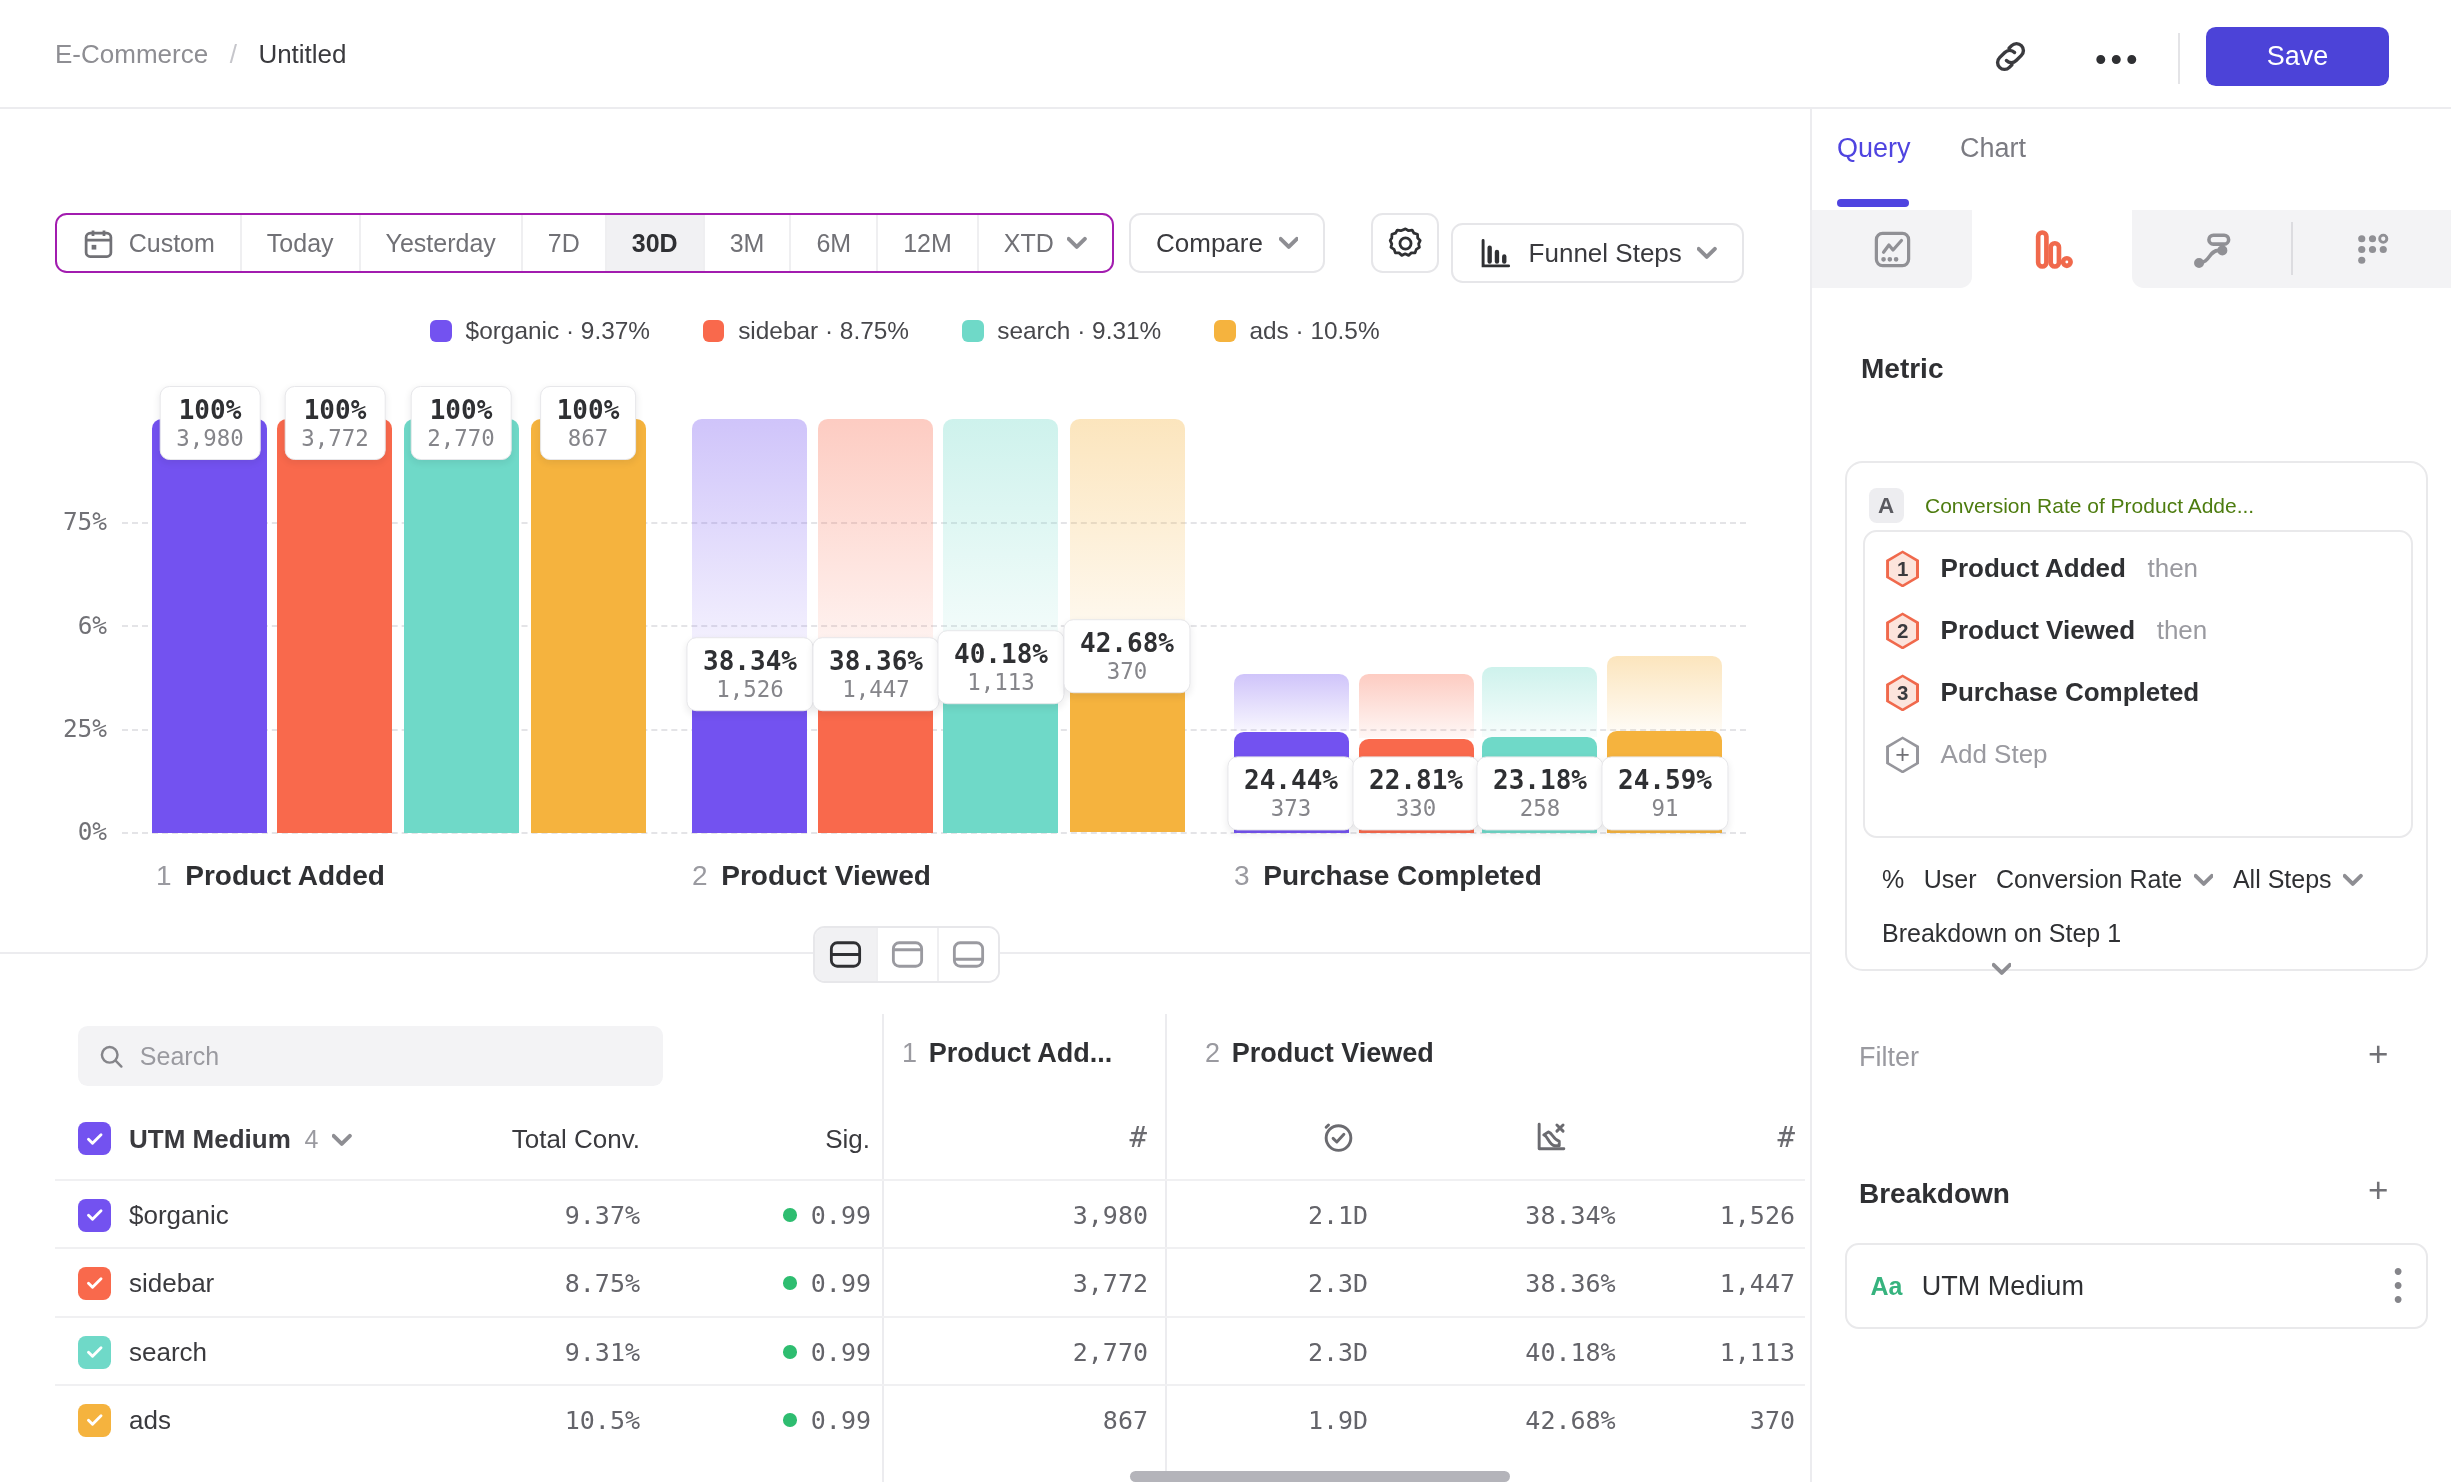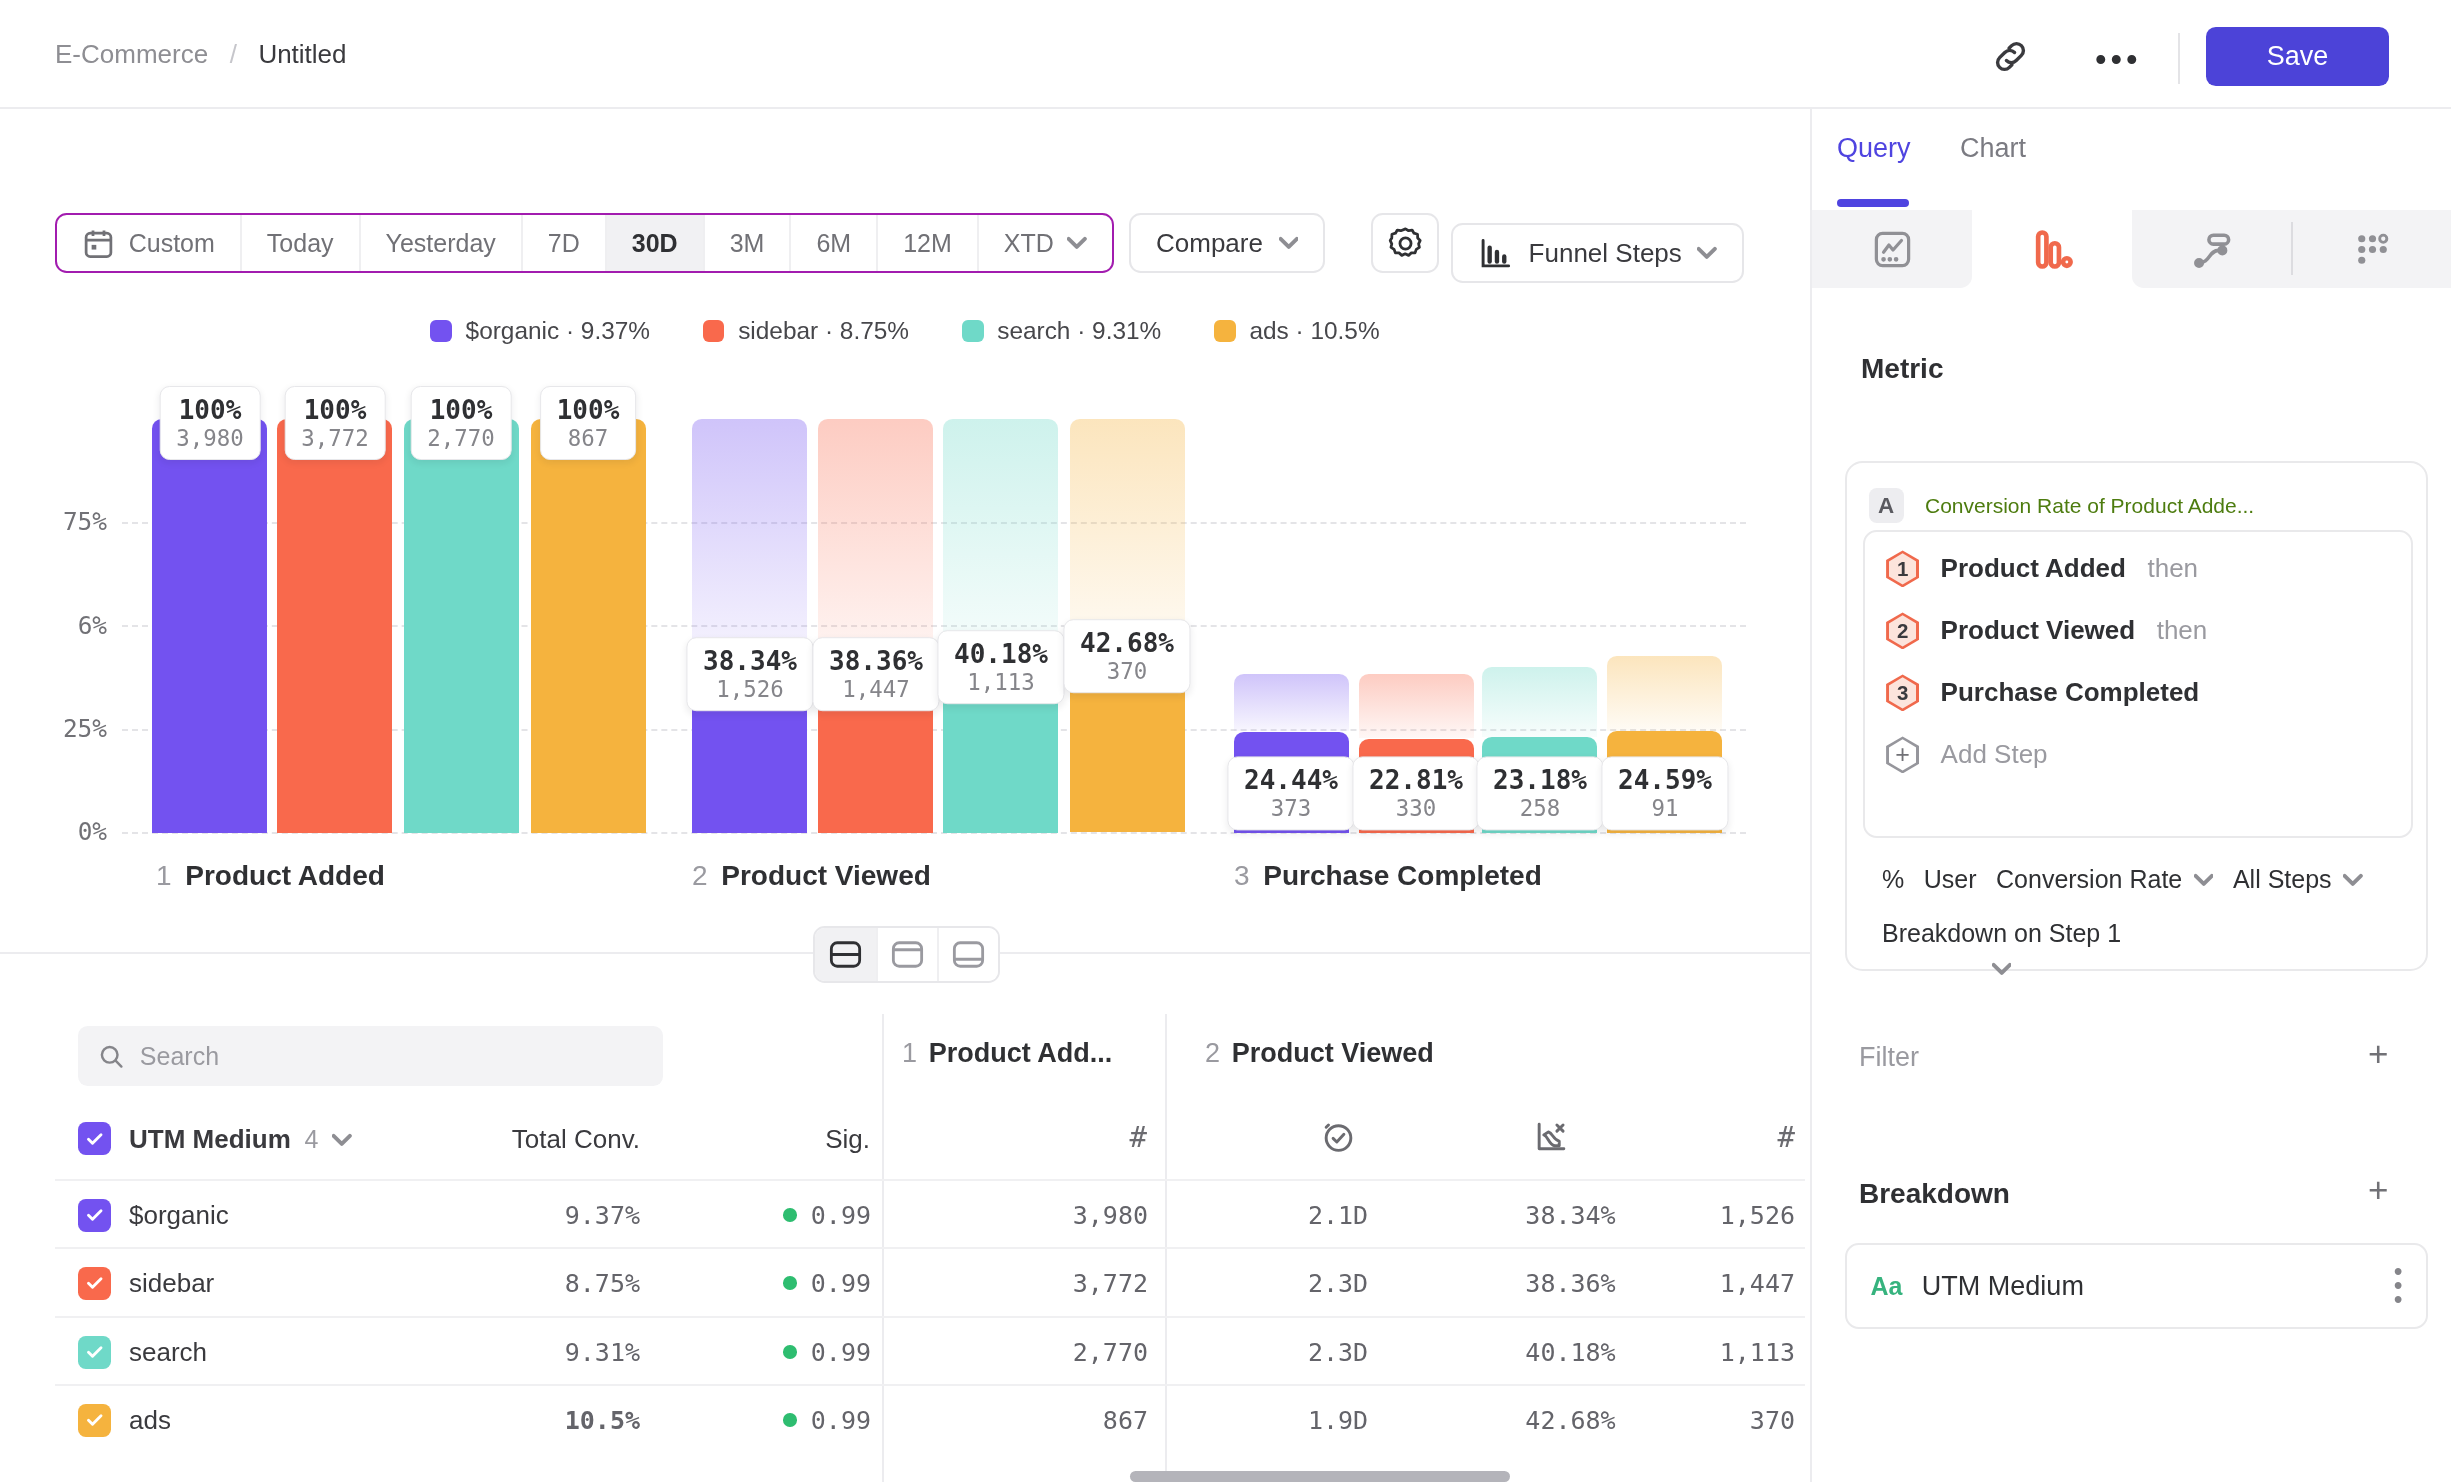--- a/index.html
+++ b/index.html
@@ -429,21 +429,21 @@
       </div>
       <div class="t-row" style="top: 1384px;">
         <div class="cell" style="left: 23.4px;">
           <div class="checkbox" style="background:#F5B33E">
             <svg width="21.5" height="21.5" viewBox="0 0 24 24" fill="none" stroke="#fff" stroke-width="3.2" stroke-linecap="round" stroke-linejoin="round">
               <path d="M5 12.5l4.5 4.5L19 7.5"></path>
             </svg>
           </div>
         </div>
         <div class="cell" style="left: 74px; font-size: 26px; color: rgb(58, 58, 62);">ads</div>
-        <div class="cell num" style="left: 390px; width: 195px; justify-content: flex-end; font-weight: bold;">10.5%</div>
+        <div class="cell num" style="left: 390px; width: 195px; justify-content: flex-end;">10.5%</div>
         <div class="cell" style="left: 640px; width: 176px; justify-content: flex-end;">
           <span class="sig-dot" style="background:#2EBD70"></span>
           <span class="num">0.99</span>
         </div>
         <div class="cell num" style="left: 995px; width: 98px; justify-content: flex-end;">867</div>
         <div class="cell num" style="left: 1244px; width: 78px; justify-content: center;">1.9D</div>
         <div class="cell num" style="left: 1457px; width: 117px; justify-content: center;">42.68%</div>
         <div class="cell num" style="left: 1642px; width: 98px; justify-content: flex-end;">370</div>
       </div>
     </div>

